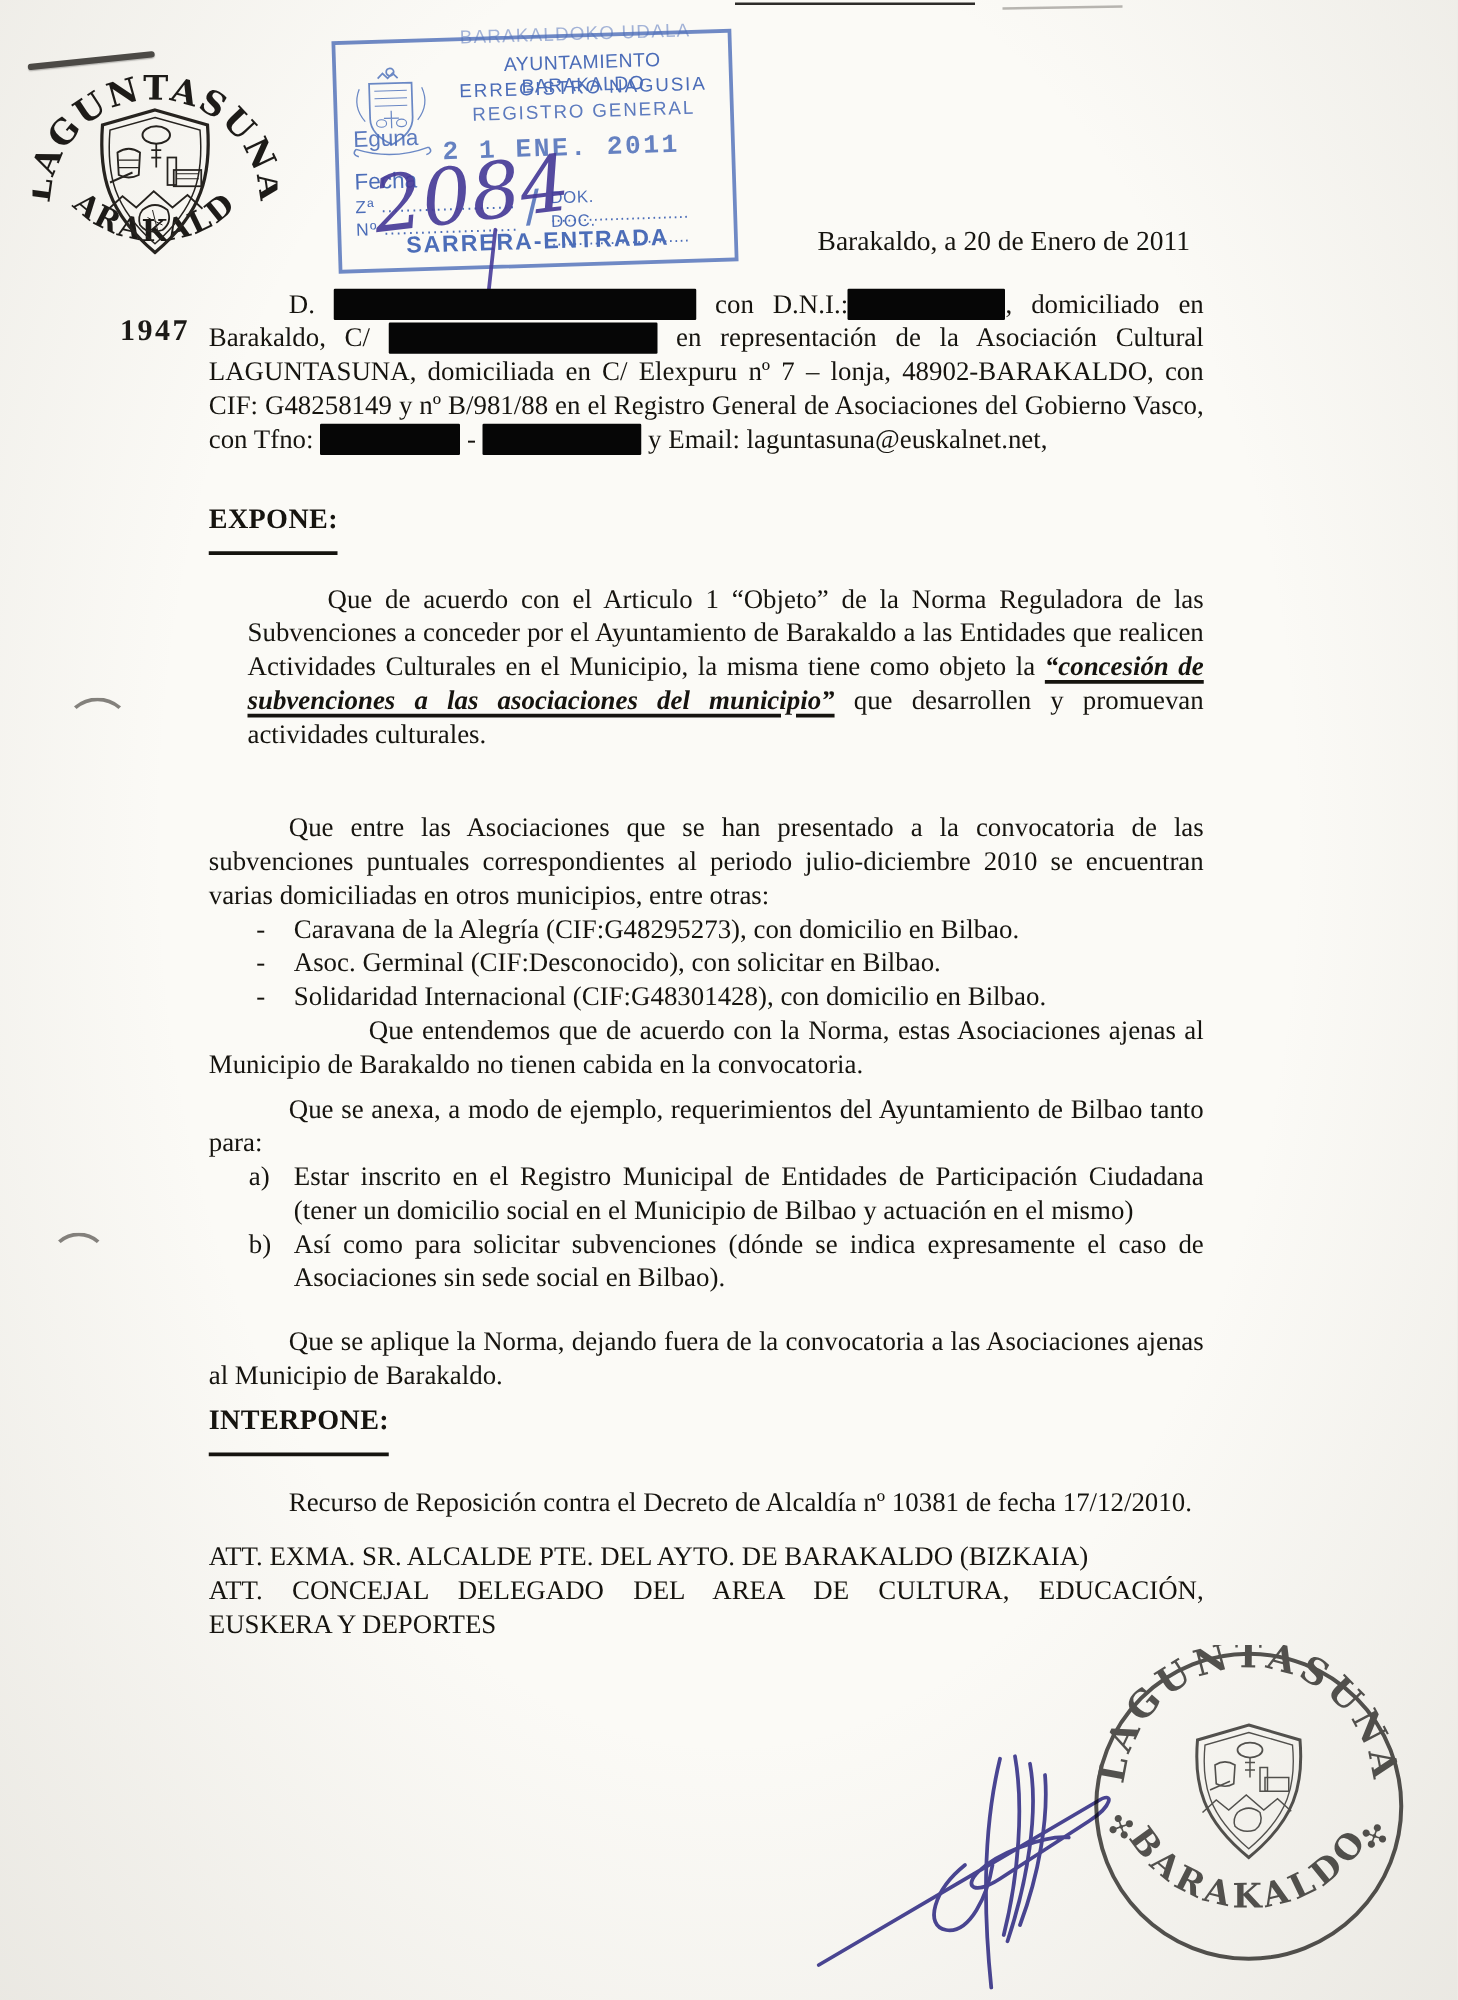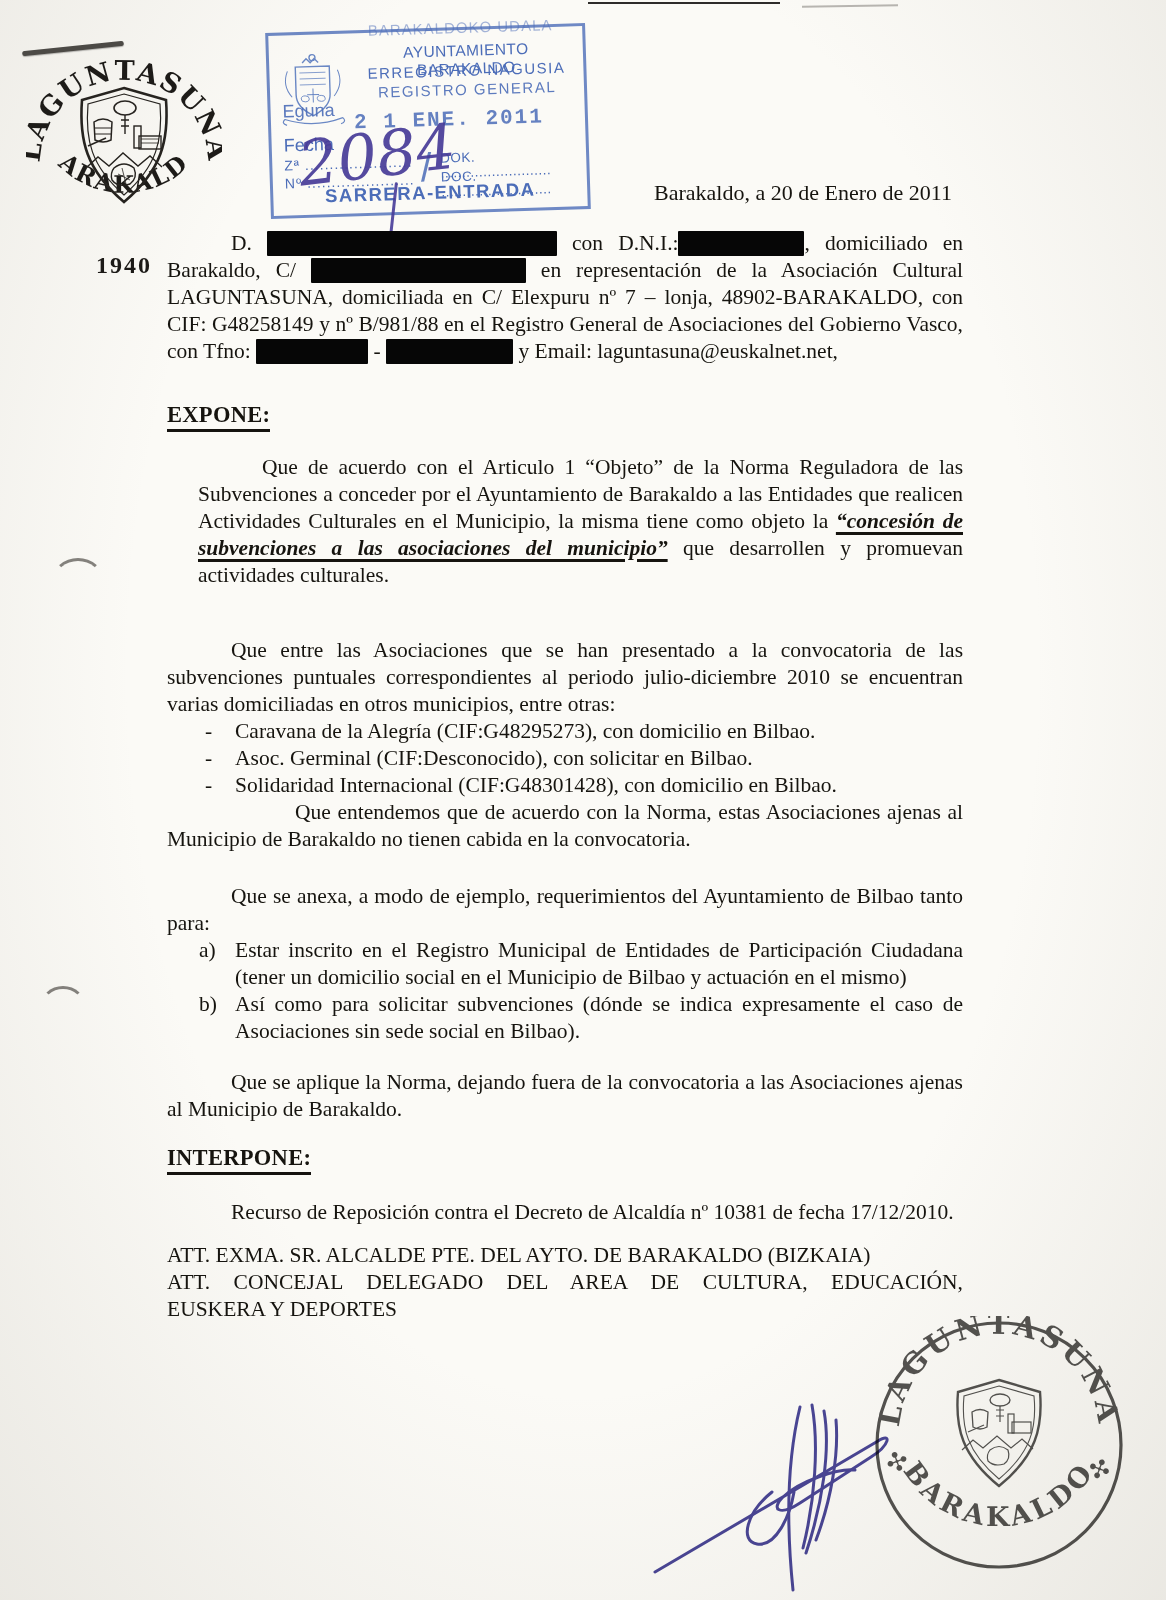--- a/index.html
+++ b/index.html
@@ -50,33 +50,33 @@
 
   
   .date-line{position:absolute;left:640px;top:180px;width:326px;text-align:center;font-size:22px;}
   .body{position:absolute;left:167px;top:230px;width:796px;font-size:21.5px;line-height:27px;text-align:justify;}
   .para{margin:0;}
   .indent{text-indent:64px;}
   .indent-big{text-indent:128px;}
   .redact{display:inline-block;background:#060606;height:25px;vertical-align:-6px;border-radius:1px;}
   .w290{width:290px;} .w126{width:126px;} .w215{width:215px;} .w112{width:112px;} .w127{width:127px;}
   .heading{margin:0;font-size:22.5px;font-weight:bold;letter-spacing:.3px;}
-  .heading .u{border-bottom:3px solid #15130f;padding-bottom:1px;display:inline-block;line-height:1.15;}
+  .heading .u{border-bottom:3px solid #15130f;padding-bottom:13px;display:inline-block;line-height:1.15;}
   .quote{font-weight:bold;font-style:italic;border-bottom:0;text-decoration:underline;text-decoration-thickness:2.5px;text-underline-offset:4px;}
   ul.assoc{list-style:none;margin:0;padding:0;}
   ul.assoc li{position:relative;padding-left:68px;text-align:left;}
   ul.assoc li::before{content:"-";position:absolute;left:38px;}
   ul.points{list-style:none;margin:0;padding:0;}
   ul.points li{position:relative;padding-left:68px;}
   ul.points li .pt-label{position:absolute;left:32px;}
   .m-expone{margin-top:36px;} .m-p2{margin-top:22px;margin-left:31px;} .m-p3{margin-top:48px;}
-  .m-list{margin-top:16px;} .m-p4{margin-top:0;} .m-p5{margin-top:30px;}
+  .m-list{margin-top:16px;} .m-p4{margin-top:0;} .m-p5{margin-top:9px;}
   .m-points{margin-top:2px;}
   .m-solicita{margin-top:26px;} .m-solpara{margin-top:24px;}
-  .m-interpone{margin-top:21px;font-family:Liberation Serif, serif;} .m-intpara{margin-top:24px;}
+  .m-interpone{margin-top:8px;font-family:Liberation Serif, serif;} .m-intpara{margin-top:24px;}
   .m-footer{margin-top:16px;}
   .att{font-size:21.5px;line-height:27px;}
   .att .l2{text-align:justify;text-align-last:justify;}
 
   
   .assoc-stamp{position:absolute;left:870px;top:1316px;width:258px;height:258px;mix-blend-mode:multiply;opacity:.88;}
   .signature{position:absolute;left:640px;top:1390px;width:270px;height:210px;mix-blend-mode:multiply;}
 </style>
 </head>
 <body>
@@ -107,21 +107,21 @@
       <path d="M 69 78 h 16 M 69 84 h 16" stroke-width="1"></path>
       <path d="M 62 96 l 18 -8" stroke-width="1.6"></path>
       <rect x="108" y="76" width="7" height="22" stroke-width="1.4"></rect>
       <rect x="113" y="86" width="22" height="13" stroke-width="1.4"></rect>
       <path d="M 115 89 h 18 M 115 93 h 18" stroke-width=".8"></path>
       <path d="M 60 118 L 72 107 L 83 116 L 97 103 L 112 116 L 124 106 L 136 117" stroke-width="1.4"></path>
       <path d="M 88 118 q 10 -8 20 0 q 4 10 -4 16 q -12 4 -18 -4 q -2 -7 2 -12 Z" stroke-width="1.4"></path>
       <path d="M 92 124 l 12 6 M 96 118 l 4 16" stroke-width=".8"></path>
     </g>
   </svg>
-  <div class="logo-year">1940</div>
+  <div class="logo-year">1947</div>
 
   <div class="reg-stamp">
     <div class="faded">BARAKALDOKO UDALA</div>
     <div class="h1">AYUNTAMIENTO BARAKALDO</div>
     <div class="h2">ERREGISTRO NAGUSIA</div>
     <div class="h3">REGISTRO GENERAL</div>
     <svg class="crest" viewBox="0 0 74 78">
       <g stroke="#5377c4" fill="none" stroke-width="1.4">
         <circle cx="37" cy="7" r="3"></circle>
         <path d="M 27 12 l 4 -4 4 4 4 -4 4 4"></path>

